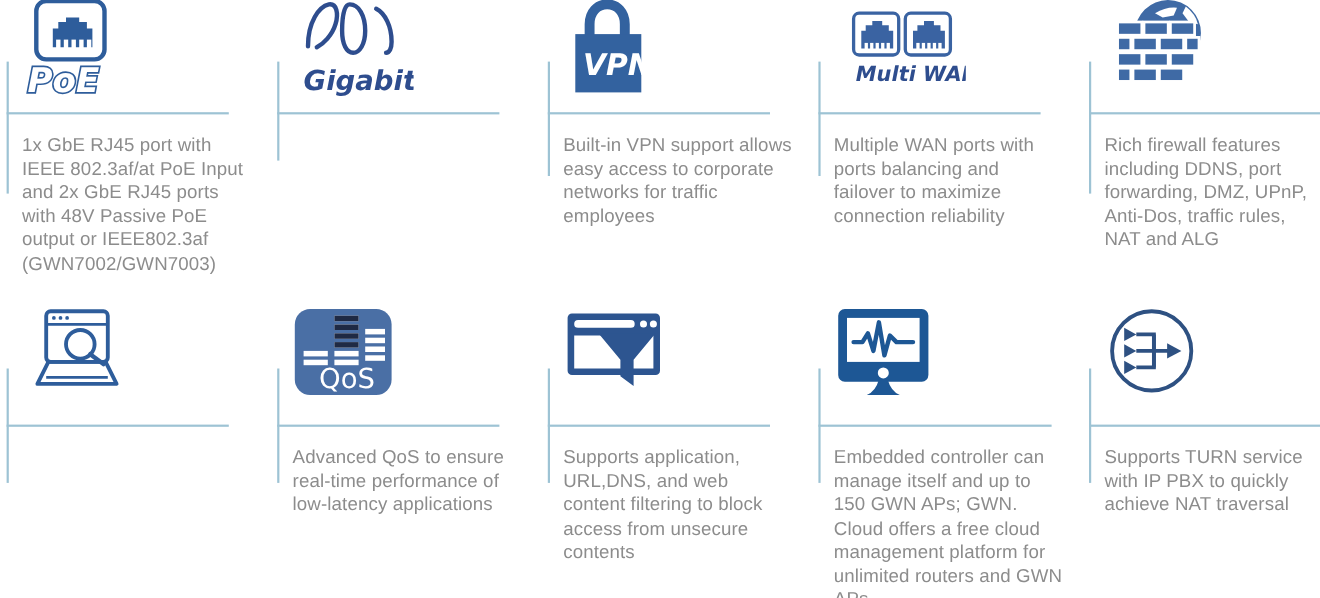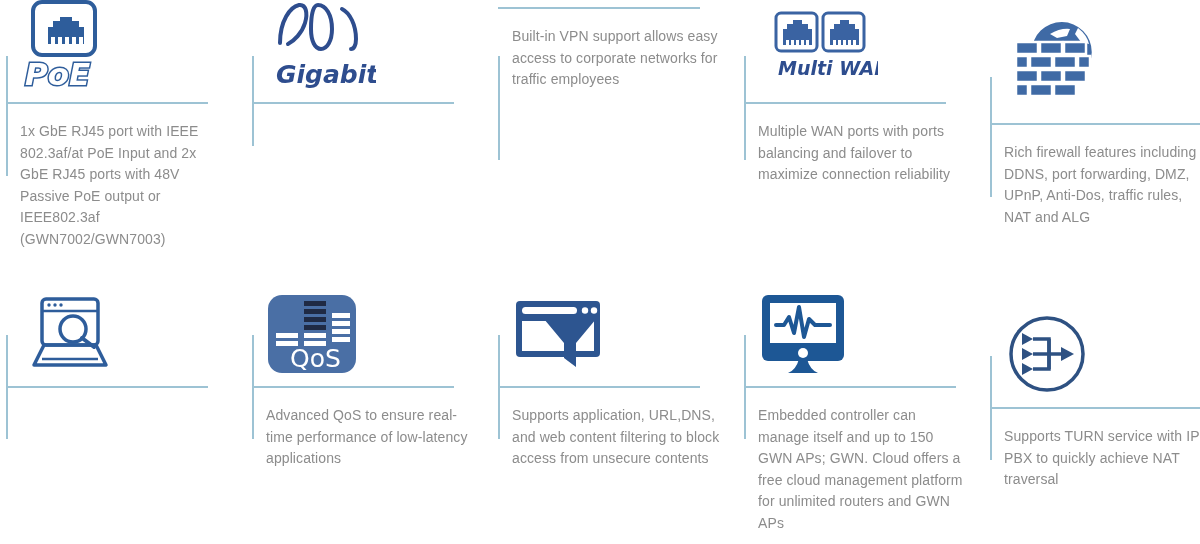--- a/index.html
+++ b/index.html
@@ -25,21 +25,21 @@
     display: flex;
   }
   .row-1 { top: 0; }
   .row-2 { top: 279px; }
 
   .cell {
     position: relative;
     width: 246px;
     box-sizing: border-box;
   }
-  .cell.last { width: 212px; margin-top: 21px; }
+  .cell.last { width: 212px; }
 
   
   .vrule {
     position: absolute;
     left: 6px;
     top: 56px;
     width: 2px;
     height: 120px;
     background: #9dc3d4;
   }
@@ -49,41 +49,41 @@
   
   .icon-box {
     height: 95px;
     display: flex;
     align-items: flex-end;
     padding-left: 20px;
     box-sizing: border-box;
   }
   .icon-box.r2 {
     height: 100px;
-    align-items: flex-end;
+    align-items: flex-start;
   }
   .icon-inner {
     display: block;
   }
 
   
   .hrule {
     height: 2px;
     background: #9dc3d4;
     margin-left: 6px;
     margin-top: 7px;
     width: 202px;
   }
   .cell.wide-h .hrule { width: 212px; }
 
   .desc {
     margin: 17px 0 0 20px;
     width: 208px;
     color: #8c8c8c;
-    font-size: 14px;
+    font-size: 17px;
     line-height: 21.5px;
     letter-spacing: 0.1px;
     white-space: pre-line;
   }
   .cell.last .desc { width: 200px; }
 </style>
 </head>
 <body>
 
 <div class="board">
@@ -122,20 +122,29 @@
             <path d="M76 10 C84 14 90 26 90 40 C90 46 88 50 85 50" fill="none" stroke="#2e4d8e" stroke-width="4" stroke-linecap="round"></path>
             <text x="10" y="84" font-family="'DejaVu Sans',sans-serif" font-size="25" font-weight="bold" font-style="italic" fill="#2e4d8e">Gigabit</text>
           </svg>
         </span>
       </div>
       <div class="hrule"></div>
     </div>
 
     <div class="cell mid-v">
       <div class="vrule"></div>
+      <div class="icon-box">
+        <span class="icon-inner">
+          <svg width="88" height="92" viewBox="0 0 88 92">
+            <path d="M24 36 V24 C24 13 31 6 40 6 C49 6 56 13 56 24 V36" fill="none" stroke="#33629f" stroke-width="9"></path>
+            <rect x="11" y="33" width="60" height="53" fill="#33629f"></rect>
+            <text x="18" y="70" font-family="'DejaVu Sans',sans-serif" font-size="27" font-weight="bold" font-style="italic" fill="#ffffff">VPN</text>
+          </svg>
+        </span>
+      </div>
       <div class="hrule"></div>
       <div class="desc">Built-in VPN support allows easy access to corporate networks for traffic employees</div>
     </div>
 
     <div class="cell mid-v">
       <div class="vrule"></div>
       <div class="icon-box">
         <span class="icon-inner">
           <svg width="120" height="92" viewBox="0 0 120 92">
             <g>

